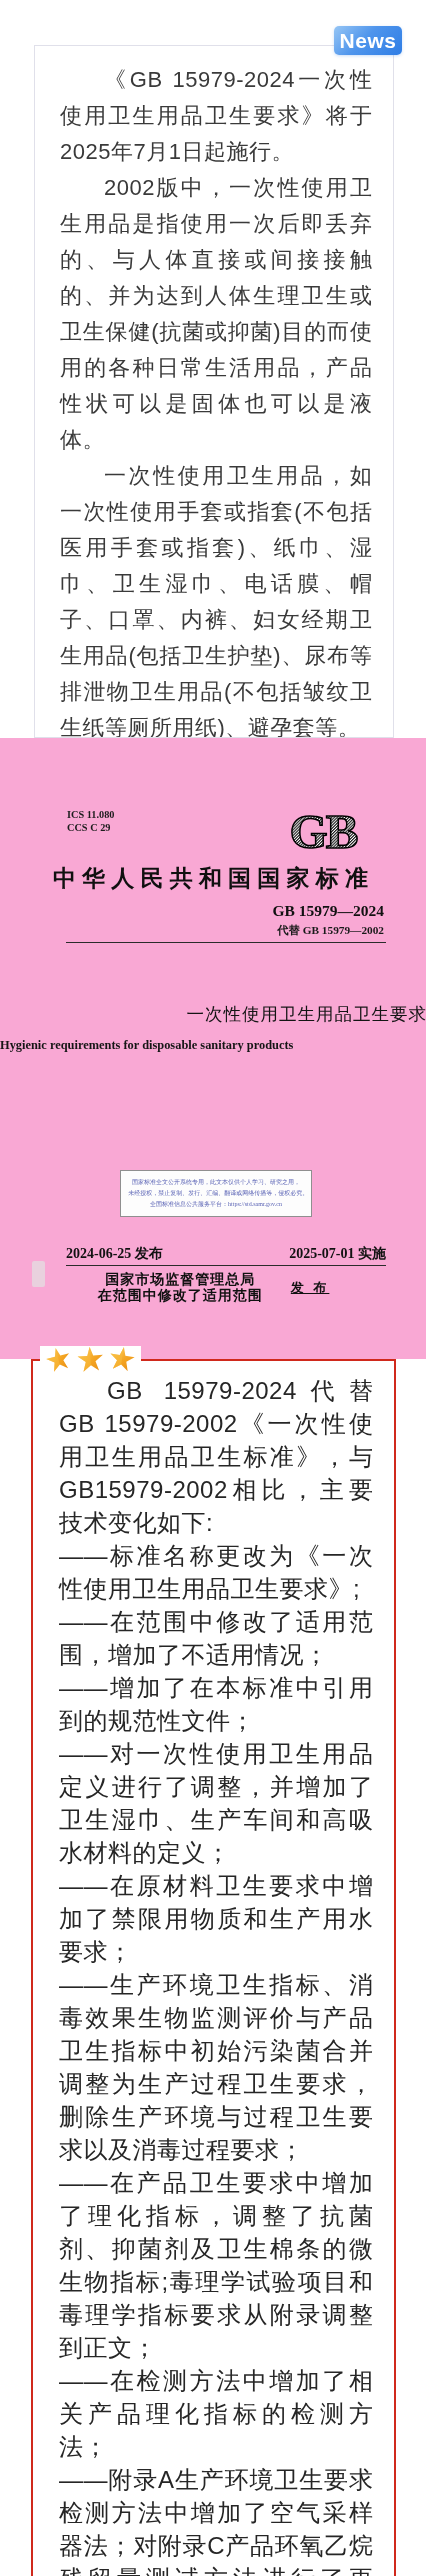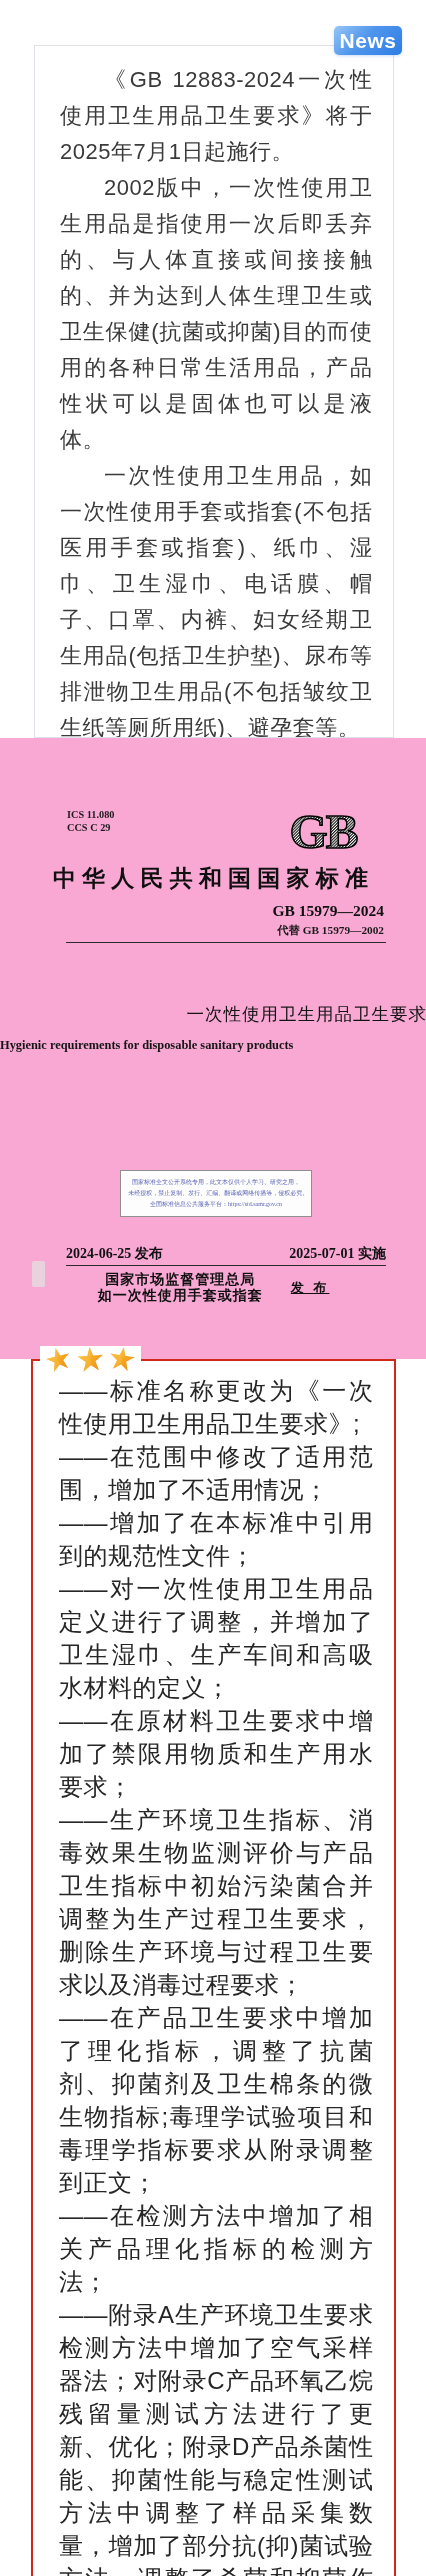--- a/index.html
+++ b/index.html
@@ -138,21 +138,21 @@
       <polygon points="50,3 61,36 97,36 68,58 79,93 50,71 21,93 32,58 3,36 39,36" fill="url(#starGrad)"></polygon>
       <polygon points="50,3 50,71 21,93 32,58 3,36 39,36" fill="#f8bc3e" opacity="0.55"></polygon>
     </symbol>
   </defs>
 </svg>
 
 <div class="news-badge">News</div>
 
 <div class="intro-card">
   <div class="intro-card-inner">
-    <p>《GB 12883-2024一次性使用卫生用品卫生要求》将于2025年7月1日起施行。</p>
+    <p>《GB 15979-2024一次性使用卫生用品卫生要求》将于2025年7月1日起施行。</p>
     <p>2002版中，一次性使用卫生用品是指使用一次后即丢弃的、与人体直接或间接接触的、并为达到人体生理卫生或卫生保健(抗菌或抑菌)目的而使用的各种日常生活用品，产品性状可以是固体也可以是液体。</p>
     <p>一次性使用卫生用品，如一次性使用手套或指套(不包括医用手套或指套)、纸巾、湿巾、卫生湿巾、电话膜、帽子、口罩、内裤、妇女经期卫生用品(包括卫生护垫)、尿布等排泄物卫生用品(不包括皱纹卫生纸等厕所用纸)、避孕套等。</p>
   </div>
 </div>
 
 <div class="standard-cover">
   <div class="ics-block">
     <div>ICS 11.080</div>
     <div>CCS C 29</div>
   </div>
@@ -188,40 +188,41 @@
   <div class="dates-row">
     <span>2024-06-25 发布</span>
     <span>2025-07-01 实施</span>
   </div>
 
   <div class="cover-rule-2"></div>
 
   <div class="issuer-block">
     <div class="issuer-names">
       <div>国家市场监督管理总局</div>
-      <div>如一次性使用手套或指套</div>
+      <div>在范围中修改了适用范围</div>
     </div>
     <div class="publish-label">发 布</div>
   </div>
 </div>
 
 <div class="changes-box">
   <div class="stars-row">
     <svg class="star-1" width="25" height="25" viewBox="0 0 48 48">
         <use href="#star-sym" width="48" height="48"></use>
       </svg>
     <svg class="star-2" width="27" height="27" viewBox="0 0 52 52">
         <use href="#star-sym" width="52" height="52"></use>
       </svg>
     <svg class="star-3" width="26" height="26" viewBox="0 0 50 50">
         <use href="#star-sym" width="50" height="50"></use>
       </svg>
   </div>
 
   <div class="changes-content">
+    <p class="indented">GB 15979-2024代替 GB 15979-2002《一次性使用卫生用品卫生标准》，与GB15979-2002相比，主要技术变化如下:</p>
     <p>——标准名称更改为《一次性使用卫生用品卫生要求》;</p>
     <p>——在范围中修改了适用范围，增加了不适用情况；</p>
     <p>——增加了在本标准中引用到的规范性文件；</p>
     <p>——对一次性使用卫生用品定义进行了调整，并增加了卫生湿巾、生产车间和高吸水材料的定义；</p>
     <p>——在原材料卫生要求中增加了禁限用物质和生产用水要求；</p>
     <p>——生产环境卫生指标、消毒效果生物监测评价与产品卫生指标中初始污染菌合并调整为生产过程卫生要求，删除生产环境与过程卫生要求以及消毒过程要求；</p>
     <p>——在产品卫生要求中增加了理化指标，调整了抗菌剂、抑菌剂及卫生棉条的微生物指标;毒理学试验项目和毒理学指标要求从附录调整到正文；</p>
     <p>——在检测方法中增加了相关产品理化指标的检测方法；</p>
     <p>——附录A生产环境卫生要求检测方法中增加了空气采样器法；对附录C产品环氧乙烷残留量测试方法进行了更新、优化；附录D产品杀菌性能、抑菌性能与稳定性测试方法中调整了样品采集数量，增加了部分抗(抑)菌试验方法，调整了杀菌和抑菌作用时间；附录E产品毒理学试验方法中增加了眼刺激试验样品处理方法；附录F产品微生物检测方法中调整了真菌检测方法；删除了附录G培养基与试剂制备。</p>
   </div>

